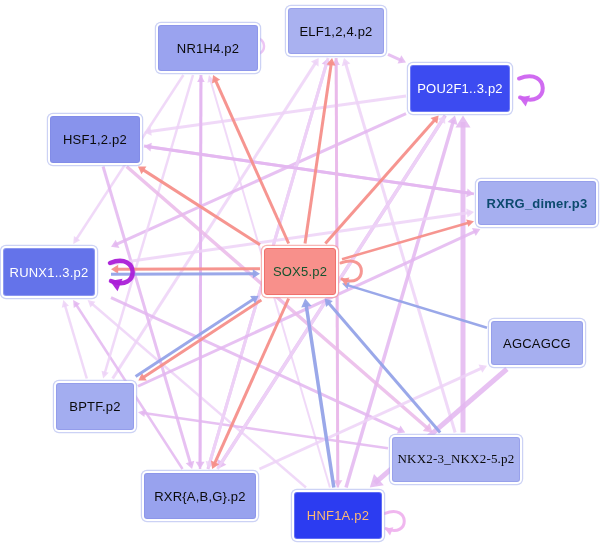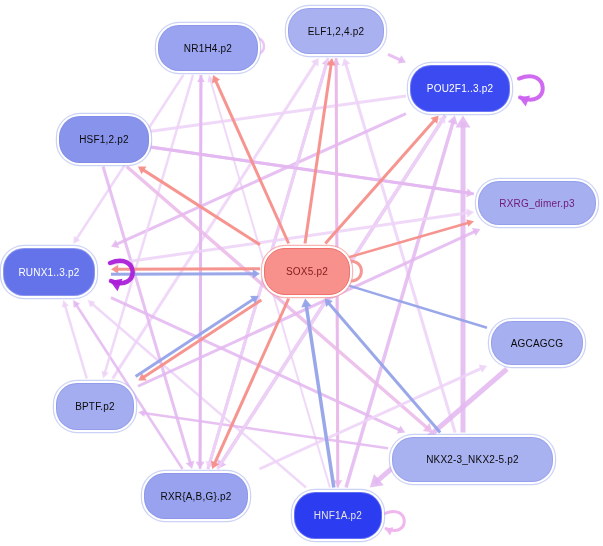--- a/index.html
+++ b/index.html
@@ -7,22 +7,22 @@
     position:relative;
     width:603px;height:546px;
     background:#ffffff;
     overflow:hidden;
     font-family:"Liberation Sans", sans-serif;
   }
   #edges{position:absolute;left:0;top:0;}
   .node{
     position:absolute;
     display:flex;align-items:center;justify-content:center;
-    border-radius:21px;
-    font-size:10px;
+    border-radius:3px;
+    font-size:13px;
     letter-spacing:0.2px;
     box-sizing:border-box;
     white-space:nowrap;
     cursor:pointer;
     user-select:none;
   }
   .node span{pointer-events:none;}
 </style>
 </head>
 <body>
@@ -131,41 +131,41 @@
   <div id="nodes">
       <div class="node" style="left: 288px; top: 8px; width: 96px; height: 46px; background: rgb(169, 177, 240); color: rgb(10, 10, 10); border: 1.5px solid rgba(120, 130, 225, 0.35); box-shadow: rgb(255, 255, 255) 0px 0px 0px 2px, rgba(170, 180, 238, 0.6) 0px 0px 0px 3.2px;">
         <span>ELF1,2,4.p2</span>
       </div>
       <div class="node" style="left: 158px; top: 25px; width: 100px; height: 46px; background: rgb(154, 163, 239); color: rgb(10, 10, 10); border: 1.5px solid rgba(120, 130, 225, 0.35); box-shadow: rgb(255, 255, 255) 0px 0px 0px 2px, rgba(170, 180, 238, 0.6) 0px 0px 0px 3.2px;">
         <span>NR1H4.p2</span>
       </div>
       <div class="node" style="left: 410px; top: 64.5px; width: 100px; height: 47px; background: rgb(60, 75, 241); color: rgb(255, 255, 255); border: 1.5px solid rgba(255, 255, 255, 0.25); box-shadow: rgb(255, 255, 255) 0px 0px 0px 2px, rgba(170, 180, 238, 0.6) 0px 0px 0px 3.2px;">
         <span>POU2F1..3.p2</span>
       </div>
-      <div class="node" style="left: 50px; top: 115.5px; width: 90px; height: 47px; background: rgb(136, 147, 236); color: rgb(10, 10, 10); border: 1.5px solid rgba(120, 130, 225, 0.35); box-shadow: rgb(255, 255, 255) 0px 0px 0px 2px, rgba(170, 180, 238, 0.6) 0px 0px 0px 3.2px; margin-left: 9px;">
+      <div class="node" style="left: 50px; top: 115.5px; width: 90px; height: 47px; background: rgb(136, 147, 236); color: rgb(10, 10, 10); border: 1.5px solid rgba(120, 130, 225, 0.35); box-shadow: rgb(255, 255, 255) 0px 0px 0px 2px, rgba(170, 180, 238, 0.6) 0px 0px 0px 3.2px;">
         <span>HSF1,2.p2</span>
       </div>
-      <div class="node" style="left: 478px; top: 181px; width: 118px; height: 44px; background: rgb(166, 175, 240); color: #701a75; border: 1.5px solid rgba(120, 130, 225, 0.35); box-shadow: rgb(255, 255, 255) 0px 0px 0px 2px, rgba(170, 180, 238, 0.6) 0px 0px 0px 3.2px;">
+      <div class="node" style="left: 478px; top: 181px; width: 118px; height: 44px; background: rgb(166, 175, 240); color: #0c4a6e; border: 1.5px solid rgba(120, 130, 225, 0.35); box-shadow: rgb(255, 255, 255) 0px 0px 0px 2px, rgba(170, 180, 238, 0.6) 0px 0px 0px 3.2px; font-weight: bold;">
         <span>RXRG_dimer.p3</span>
       </div>
       <div class="node" style="left: 3px; top: 248px; width: 92px; height: 48px; background: rgb(100, 115, 234); color: rgb(255, 255, 255); border: 1.5px solid rgba(255, 255, 255, 0.25); box-shadow: rgb(255, 255, 255) 0px 0px 0px 2px, rgba(170, 180, 238, 0.6) 0px 0px 0px 3.2px;">
         <span>RUNX1..3.p2</span>
       </div>
-      <div class="node" style="left: 264px; top: 247.5px; width: 86px; height: 47px; background: rgb(248, 144, 139); color: #7f1d1d; border: 1.5px solid rgb(239, 113, 108); box-shadow: rgb(255, 255, 255) 0px 0px 0px 2px, rgba(244, 150, 148, 0.7) 0px 0px 0px 3.2px;">
+      <div class="node" style="left: 264px; top: 247.5px; width: 72px; height: 47px; background: rgb(248, 144, 139); color: #14532d; border: 1.5px solid rgb(239, 113, 108); box-shadow: rgb(255, 255, 255) 0px 0px 0px 2px, rgba(244, 150, 148, 0.7) 0px 0px 0px 3.2px;">
         <span>SOX5.p2</span>
       </div>
       <div class="node" style="left: 491px; top: 321px; width: 92px; height: 44px; background: rgb(166, 175, 240); color: rgb(10, 10, 10); border: 1.5px solid rgba(120, 130, 225, 0.35); box-shadow: rgb(255, 255, 255) 0px 0px 0px 2px, rgba(170, 180, 238, 0.6) 0px 0px 0px 3.2px;">
         <span>AGCAGCG</span>
       </div>
       <div class="node" style="left: 56px; top: 382.5px; width: 78px; height: 47px; background: rgb(163, 173, 240); color: rgb(10, 10, 10); border: 1.5px solid rgba(120, 130, 225, 0.35); box-shadow: rgb(255, 255, 255) 0px 0px 0px 2px, rgba(170, 180, 238, 0.6) 0px 0px 0px 3.2px; text-align: right;">
         <span>BPTF.p2</span>
       </div>
-      <div class="node" style="left: 392px; top: 436.5px; width: 161px; height: 45px; background: rgb(169, 178, 240); color: rgb(10, 10, 10); border: 1.5px solid rgba(120, 130, 225, 0.35); box-shadow: rgb(255, 255, 255) 0px 0px 0px 2px, rgba(170, 180, 238, 0.6) 0px 0px 0px 3.2px;">
+      <div class="node" style="left: 392px; top: 436.5px; width: 128px; height: 45px; background: rgb(169, 178, 240); color: rgb(10, 10, 10); border: 1.5px solid rgba(120, 130, 225, 0.35); box-shadow: rgb(255, 255, 255) 0px 0px 0px 2px, rgba(170, 180, 238, 0.6) 0px 0px 0px 3.2px; font-family: Liberation Serif, serif;">
         <span>NKX2-3_NKX2-5.p2</span>
       </div>
-      <div class="node" style="left: 144px; top: 473px; width: 104px; height: 46px; background: rgb(152, 162, 238); color: rgb(10, 10, 10); border: 1.5px solid rgba(120, 130, 225, 0.35); box-shadow: rgb(255, 255, 255) 0px 0px 0px 2px, rgba(170, 180, 238, 0.6) 0px 0px 0px 3.2px; justify-content: center;">
+      <div class="node" style="left: 144px; top: 473px; width: 112px; height: 46px; background: rgb(152, 162, 238); color: rgb(10, 10, 10); border: 1.5px solid rgba(120, 130, 225, 0.35); box-shadow: rgb(255, 255, 255) 0px 0px 0px 2px, rgba(170, 180, 238, 0.6) 0px 0px 0px 3.2px; justify-content: center;">
         <span>RXR{A,B,G}.p2</span>
       </div>
-      <div class="node" style="left: 294px; top: 491.5px; width: 88px; height: 47px; background: rgb(44, 60, 241); color: #e5e5e5; border: 1.5px solid rgba(255, 255, 255, 0.25); box-shadow: rgb(255, 255, 255) 0px 0px 0px 2px, rgba(170, 180, 238, 0.6) 0px 0px 0px 3.2px;">
+      <div class="node" style="left: 294px; top: 491.5px; width: 88px; height: 47px; background: rgb(44, 60, 241); color: #fdba74; border: 1.5px solid rgba(255, 255, 255, 0.25); box-shadow: rgb(255, 255, 255) 0px 0px 0px 2px, rgba(170, 180, 238, 0.6) 0px 0px 0px 3.2px;">
         <span>HNF1A.p2</span>
       </div>
     </div>
 </div>
 
 </body></html>

